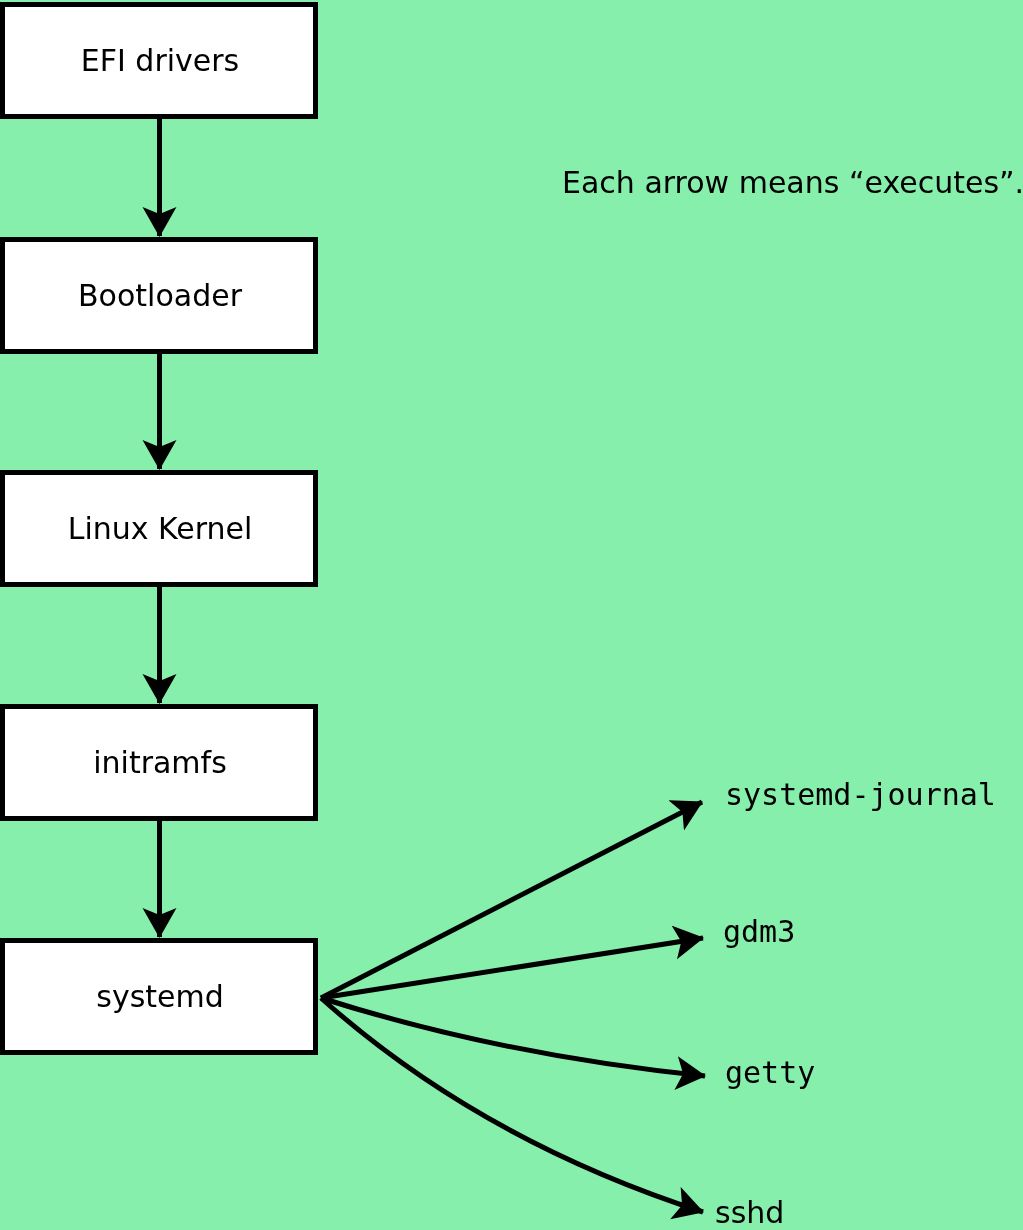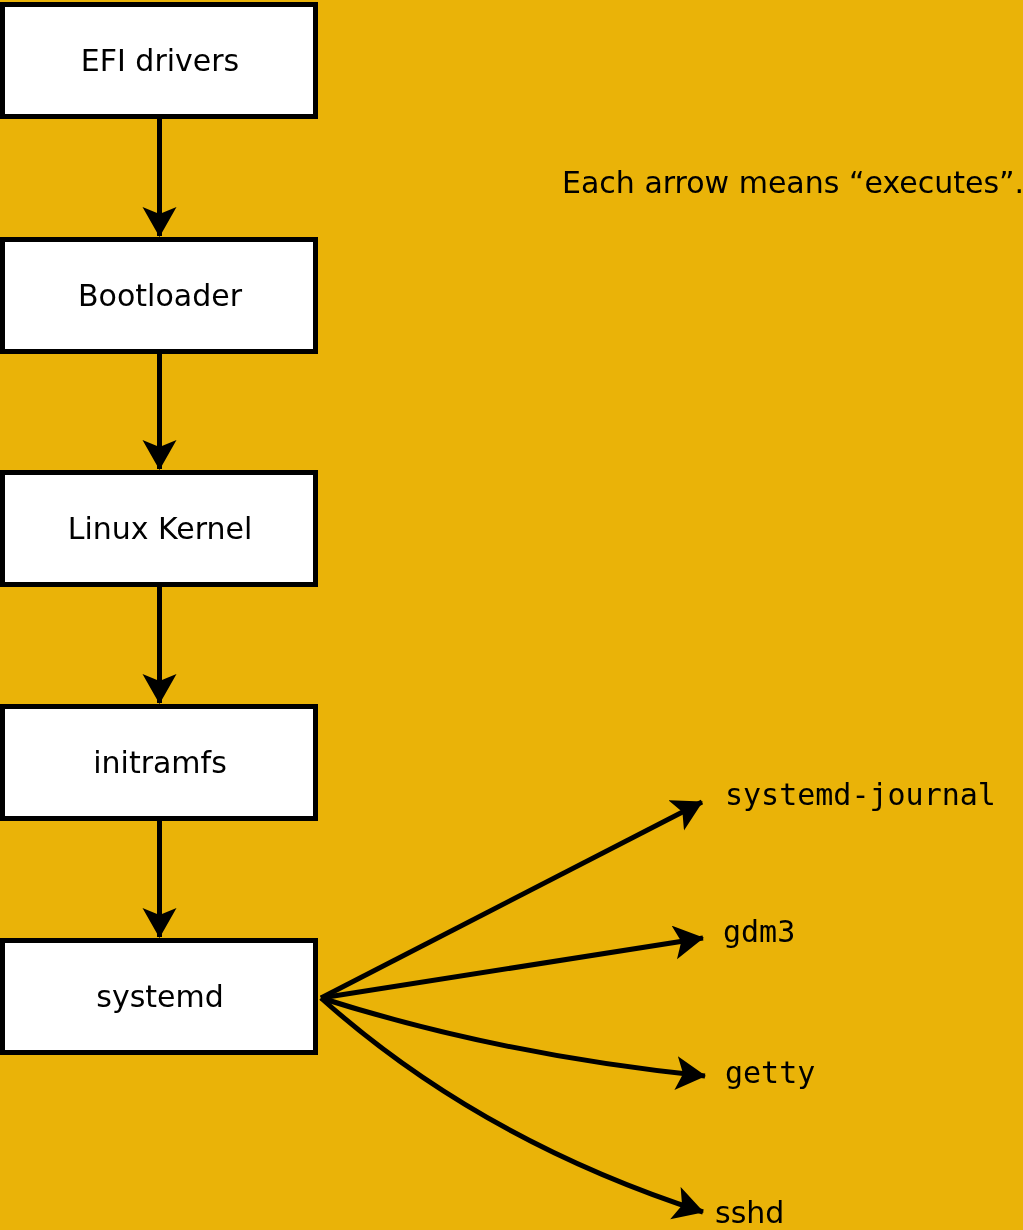--- a/index.html
+++ b/index.html
@@ -4,21 +4,21 @@
 <style>
   html, body {
     margin: 0;
     padding: 0;
     background: #ffffff;
   }
   .canvas {
     position: relative;
     width: 1023px;
     height: 1230px;
-    background: #eab308;
+    background: #86efac;
     overflow: hidden;
   }
   svg { display: block; }
   .box-label {
     font-family: "DejaVu Sans", "Liberation Sans", sans-serif;
     font-size: 30px;
     fill: #000000;
   }
   .caption-label {
     font-family: "DejaVu Sans", "Liberation Sans", sans-serif;

